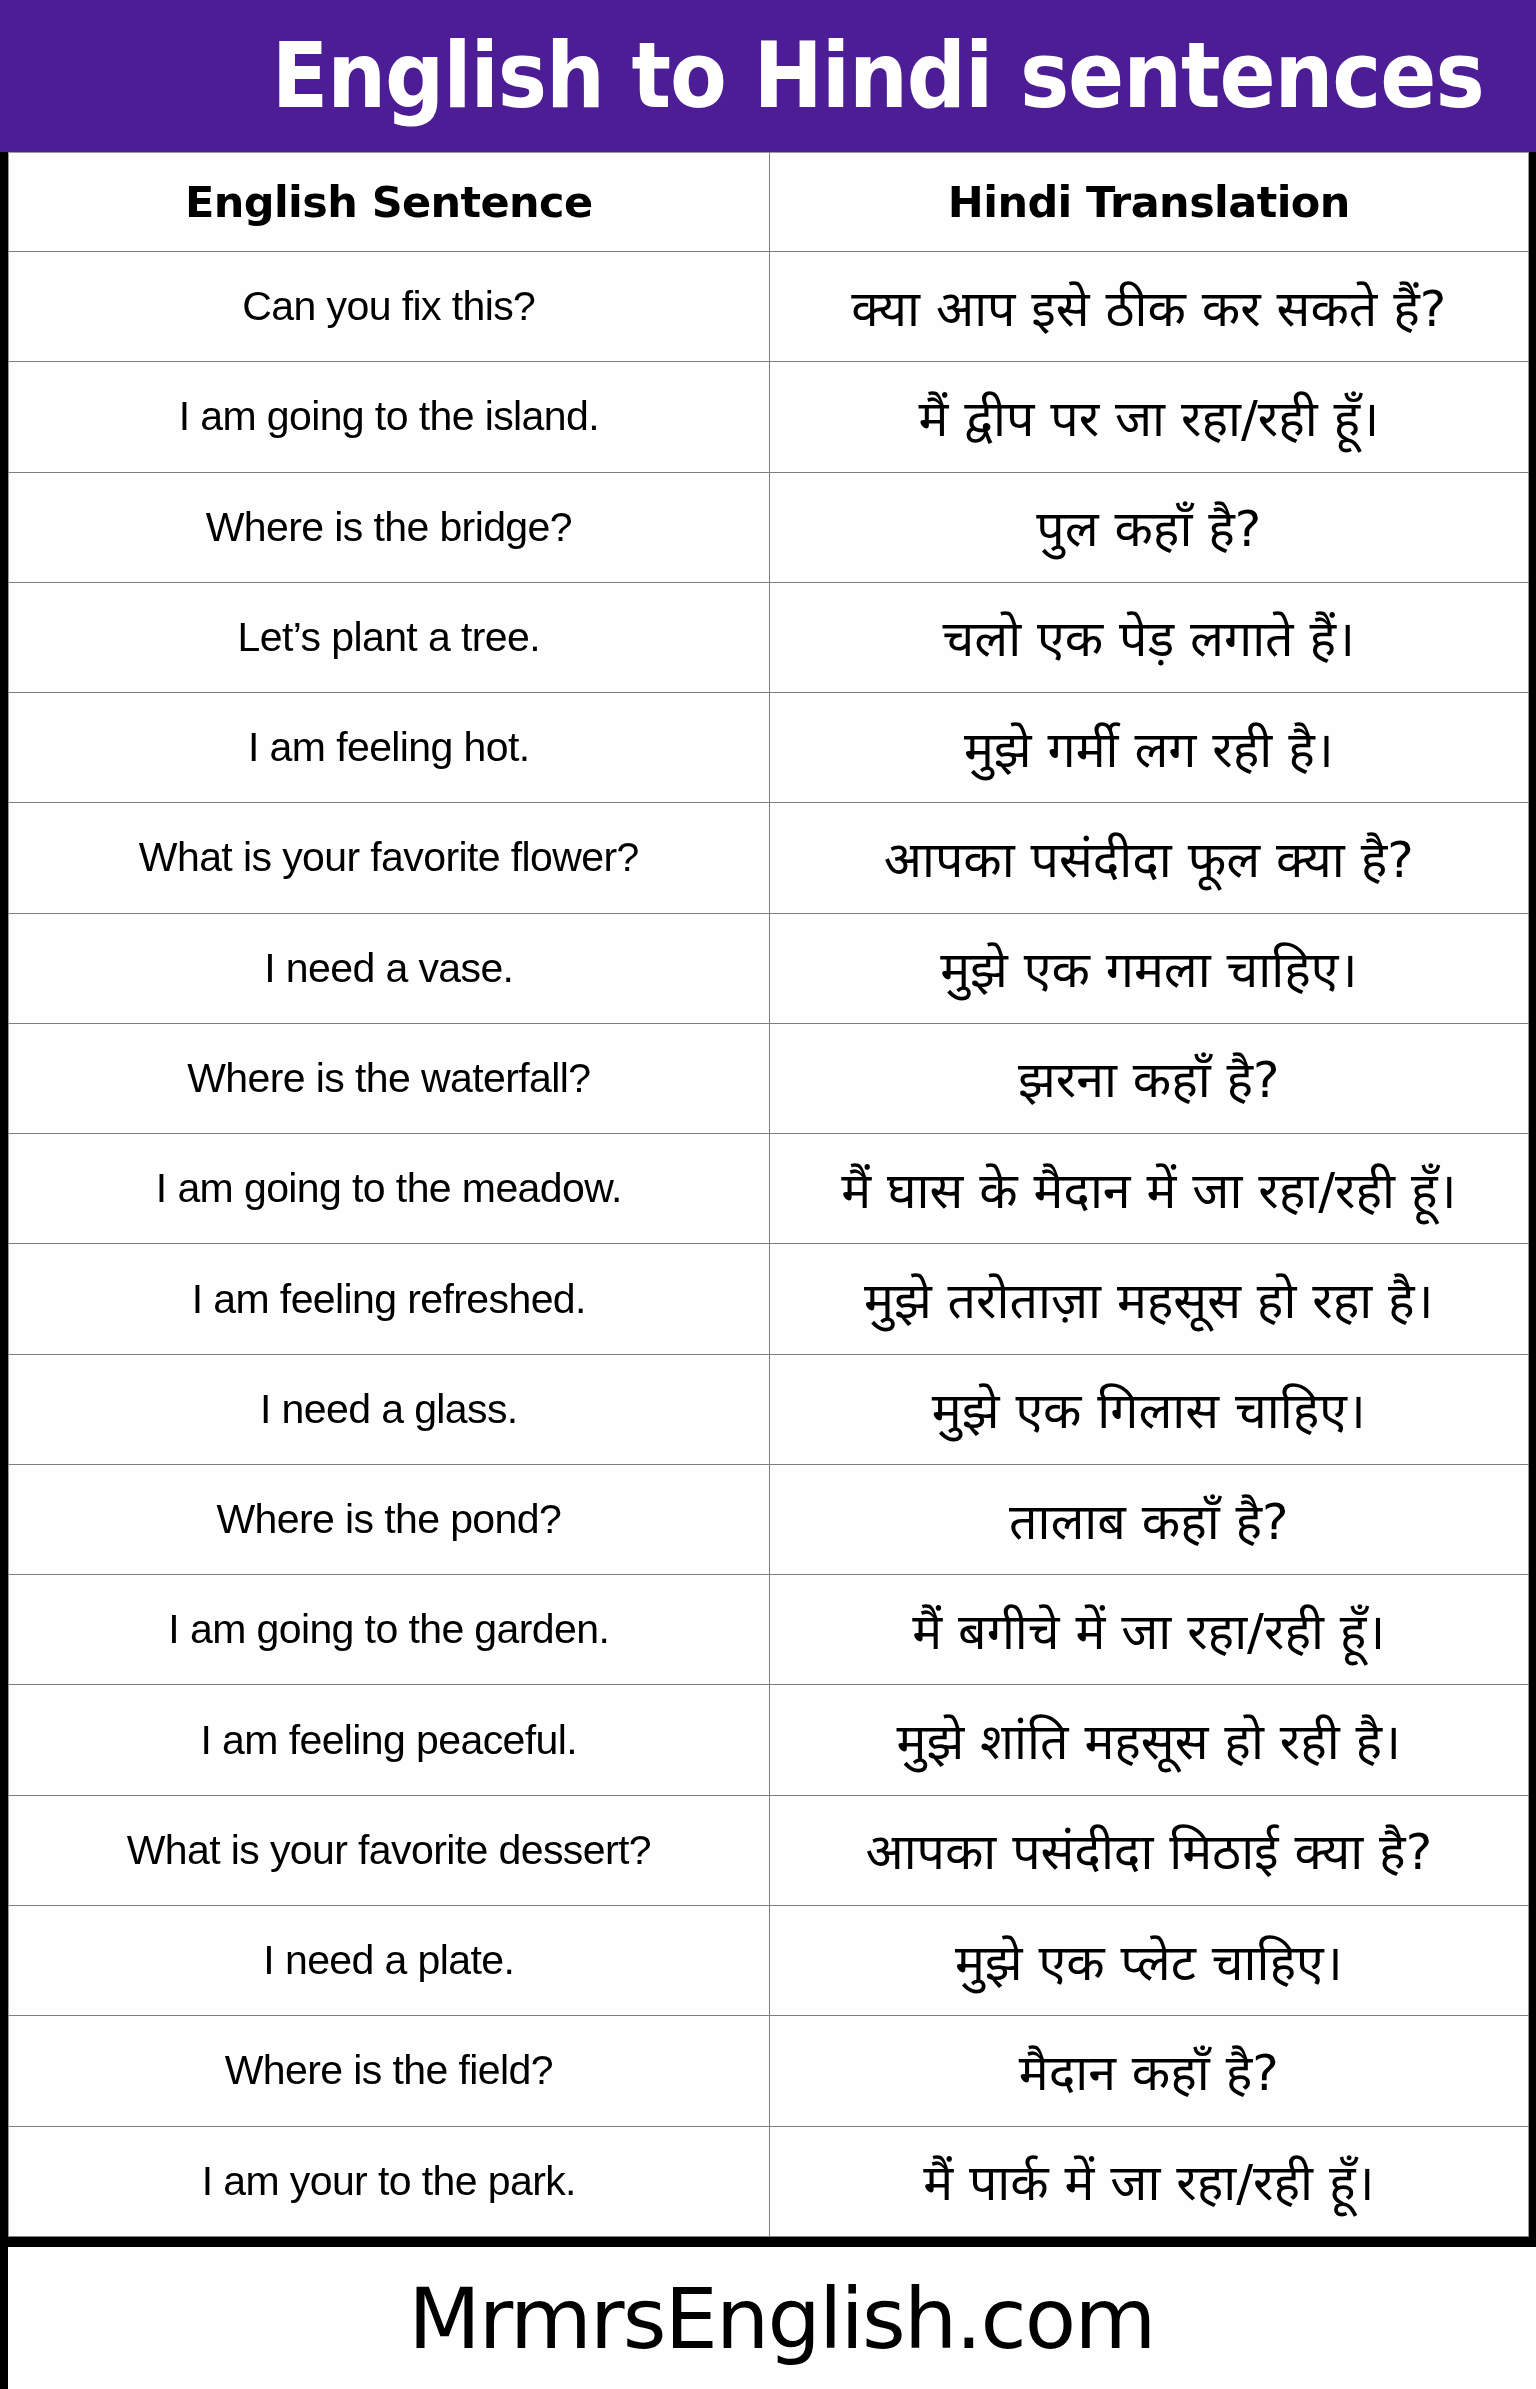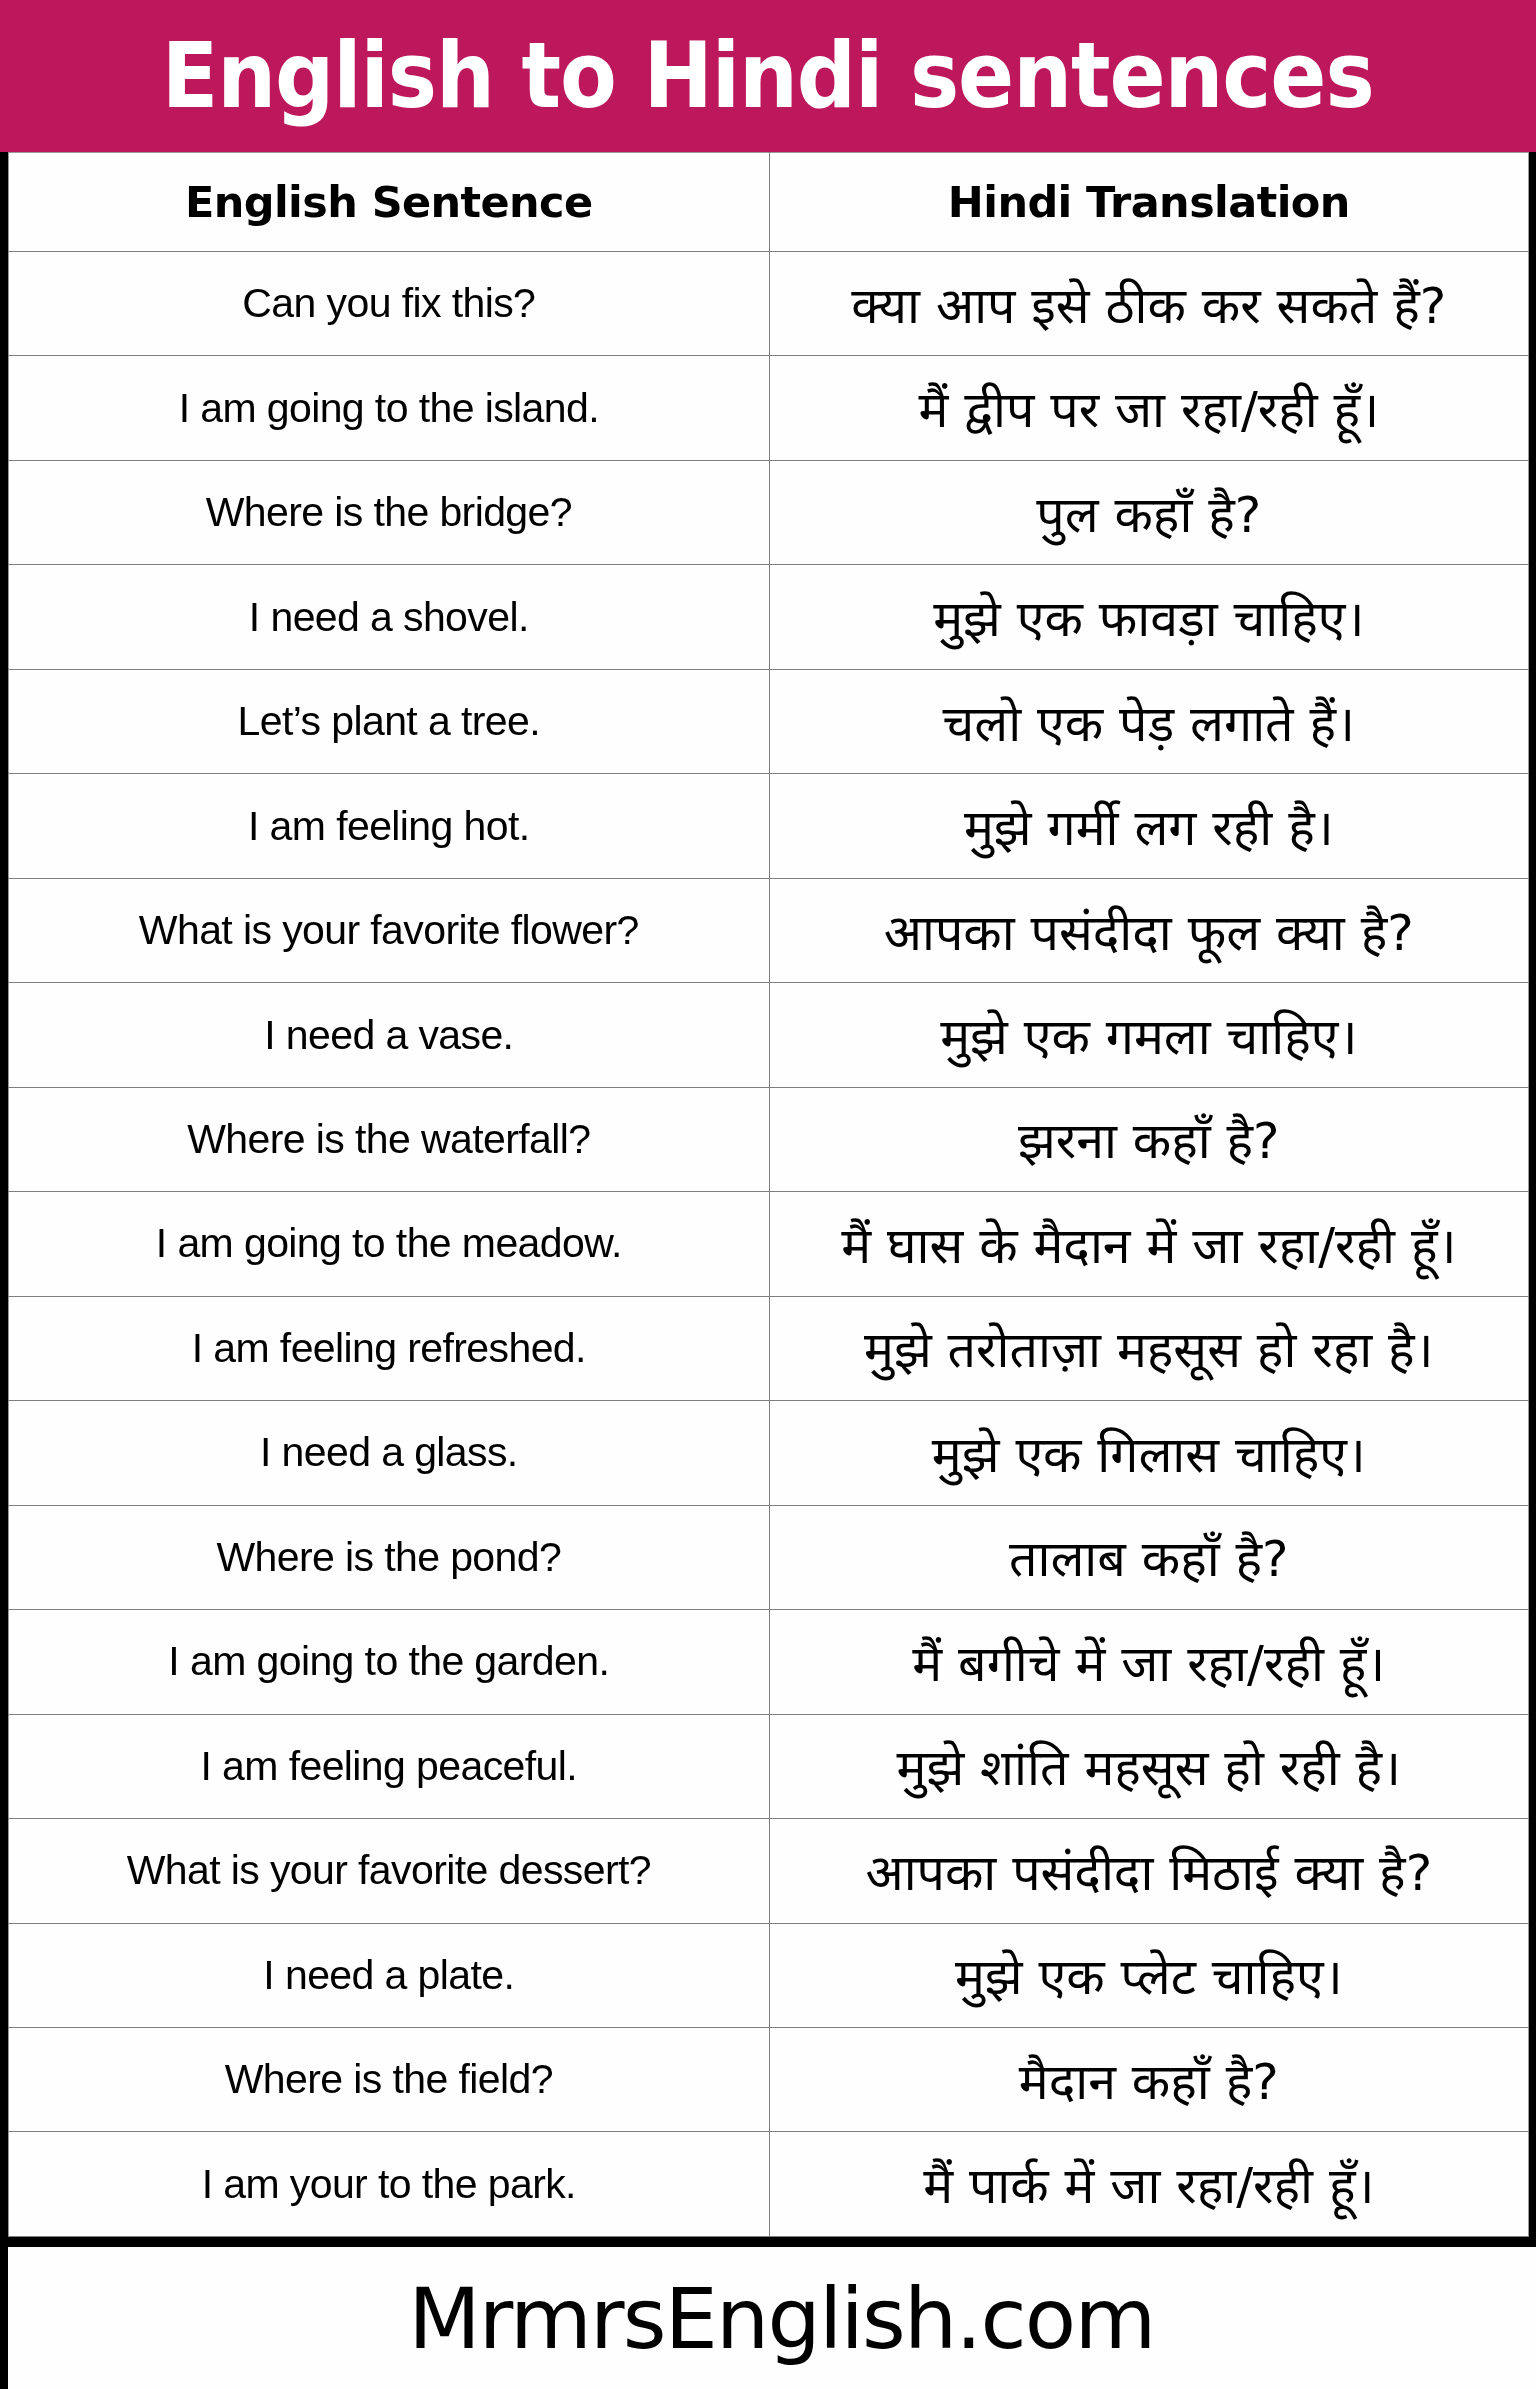--- a/index.html
+++ b/index.html
@@ -12,24 +12,24 @@
       height: 2389px;
       position: relative;
       overflow: hidden;
       font-family: "Liberation Sans", "DejaVu Sans", sans-serif;
       color: #000000;
     }
     .title-band {
       position: absolute;
       left: 0; top: 0;
       width: 1536px; height: 152px;
-      background: #be185d;
+      background: #4c1d95;
       display: flex;
       align-items: center;
-      justify-content: center;
+      justify-content: flex-end;
     }
     .title-text {
       color: #ffffff;
       font-family: "DejaVu Sans", "Liberation Sans", sans-serif;
       font-weight: bold;
       font-size: 90px;
       letter-spacing: -1.2px;
       line-height: 1;
       transform: scaleX(0.92);
       white-space: nowrap;
@@ -125,24 +125,20 @@
       </tr>
       <tr>
         <td class="en">I am going to the island.</td>
         <td class="hi">मैं द्वीप पर जा रहा/रही हूँ।</td>
       </tr>
       <tr>
         <td class="en">Where is the bridge?</td>
         <td class="hi">पुल कहाँ है?</td>
       </tr>
       <tr>
-        <td class="en">I need a shovel.</td>
-        <td class="hi">मुझे एक फावड़ा चाहिए।</td>
-      </tr>
-      <tr>
         <td class="en">Let’s plant a tree.</td>
         <td class="hi">चलो एक पेड़ लगाते हैं।</td>
       </tr>
       <tr>
         <td class="en">I am feeling hot.</td>
         <td class="hi">मुझे गर्मी लग रही है।</td>
       </tr>
       <tr>
         <td class="en">What is your favorite flower?</td>
         <td class="hi">आपका पसंदीदा फूल क्या है?</td>

